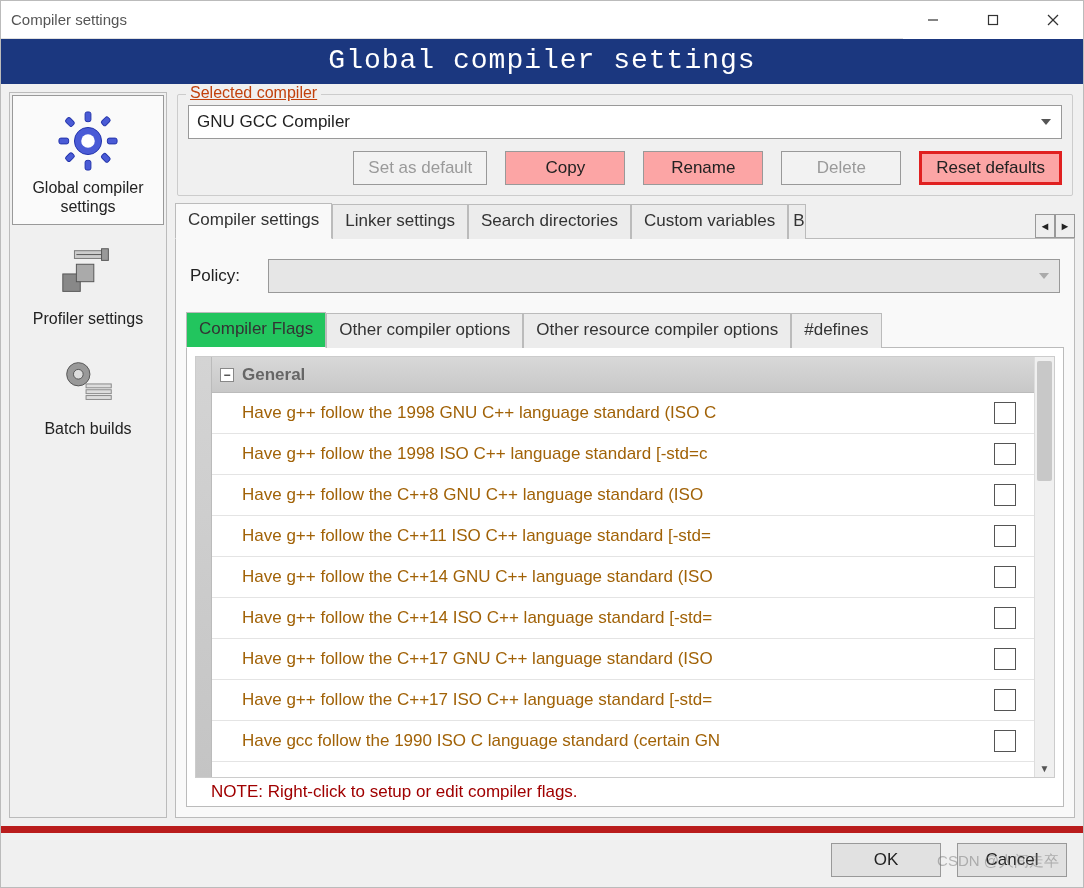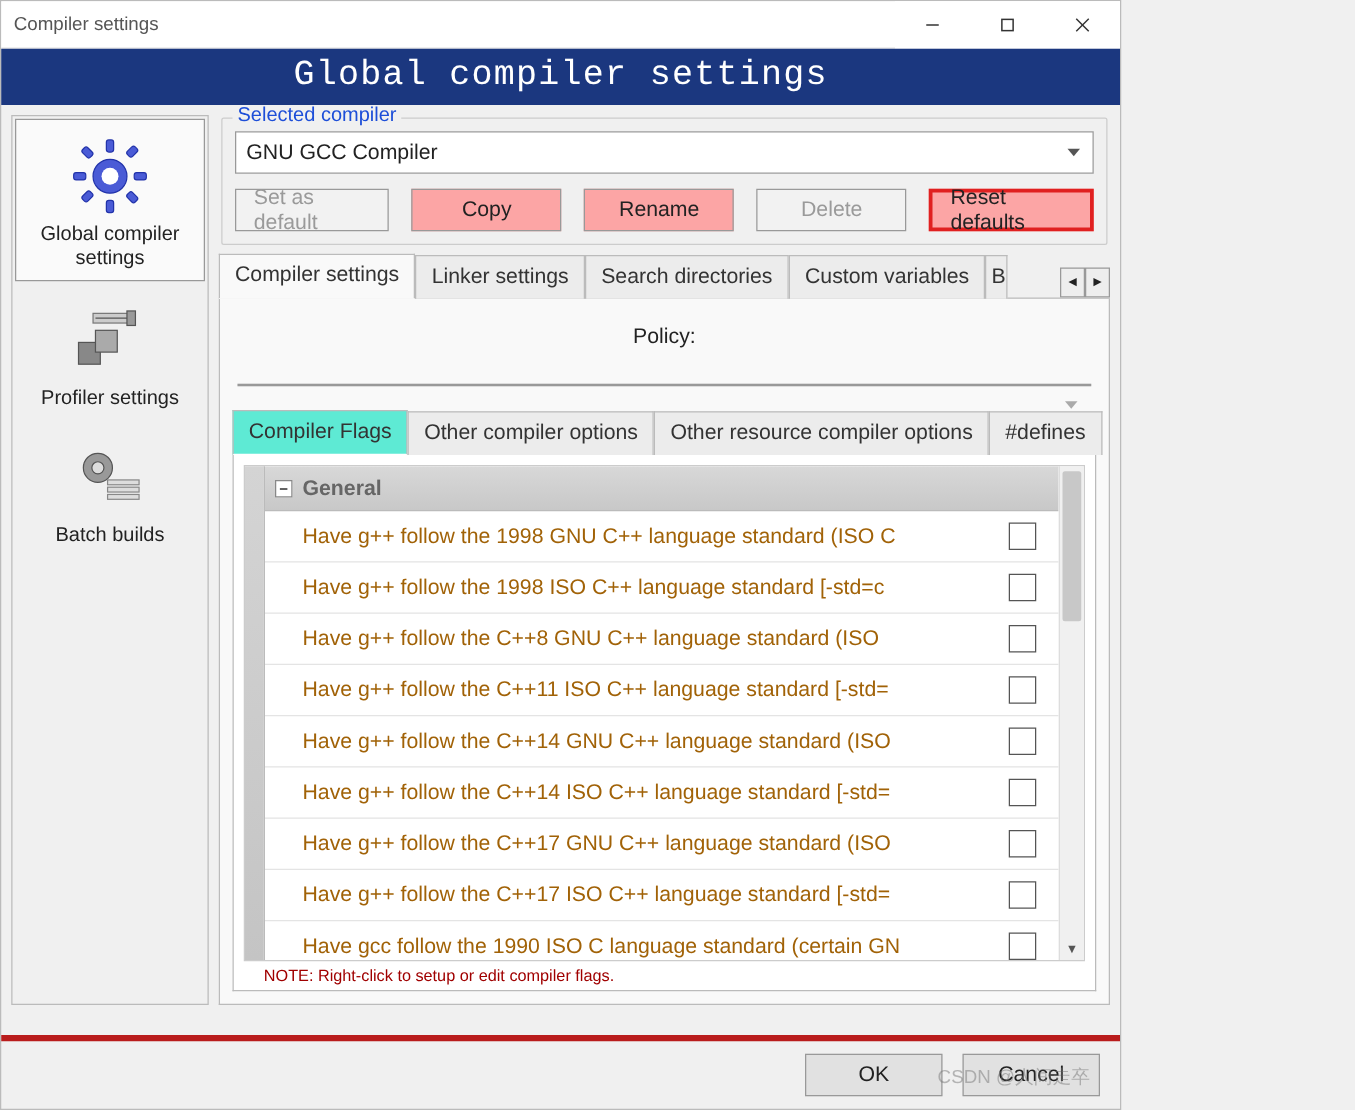--- a/index.html
+++ b/index.html
@@ -1,17 +1,17 @@
 <!DOCTYPE html>
 <html><head>
 <meta charset="utf-8">
 <style>
 * { box-sizing: border-box; font-family: "Segoe UI", Tahoma, sans-serif; }
 body { margin: 0; width: 1084px; height: 888px; background: #f0f0f0; overflow: hidden; font-size: 15px; color: #222; }
-.window { width: 897px; height: 888px; background: #f0f0f0; display: flex; flex-direction: column; border: 1px solid #bbb; }
+.window { width: 1084px; height: 888px; background: #f0f0f0; display: flex; flex-direction: column; border: 1px solid #bbb; }
 
 
 .titlebar { height: 38px; display: flex; align-items: center; padding: 0 0 0 10px; background: #fff; border-bottom: 1px solid #e0e0e0; }
 .titlebar .title { flex: 1; color: #555; font-size: 15px; }
 .titlebar .winbtn { width: 60px; height: 38px; display: flex; align-items: center; justify-content: center; background: #fff; }
 .titlebar .winbtn svg { stroke: #333; }
 
 
 .banner { background: #1b377f; color: #fff; font-family: "Courier New", monospace; font-size: 28px; text-align: center; padding: 6px 0 8px; letter-spacing: 1px; }
 
@@ -22,21 +22,21 @@
 .sidebar { width: 158px; border: 1px solid #bbb; background: #f0f0f0; }
 .sidebar-item { display: flex; flex-direction: column; align-items: center; padding: 10px 4px 8px; cursor: pointer; }
 .sidebar-item.selected { background: #fafafa; border: 1px solid #999; margin: 2px; }
 .sidebar-item .icon-wrap { width: 70px; height: 70px; display: flex; align-items: center; justify-content: center; }
 .sidebar-item .lbl { text-align: center; font-size: 16px; color: #222; line-height: 1.2; margin-top: 2px; }
 
 
 .main { flex: 1; display: flex; flex-direction: column; min-width: 0; min-height: 0; }
 
 .group { border: 1px solid #ccc; border-radius: 2px; margin: 2px 2px 6px 2px; padding: 10px; position: relative; }
-.group-title { position: absolute; top: -11px; left: 8px; background: #f0f0f0; padding: 0 4px; font-size: 16px; color: #1d4ed8; }
+.group-title { position: absolute; top: -11px; left: 8px; background: #f0f0f0; padding: 0 4px; font-size: 16px; color: #c2410c; text-decoration: underline; }
 
 .combo { width: 100%; height: 34px; border: 1px solid #999; background: #fff; display: flex; align-items: center; padding: 0 8px; font-size: 17px; position: relative; }
 .combo::after { content: ""; position: absolute; right: 10px; top: 13px; width: 0; height: 0; border-left: 5px solid transparent; border-right: 5px solid transparent; border-top: 6px solid #555; }
 .combo.disabled { background: #e6e6e6; }
 .combo.disabled::after { border-top-color: #aaa; }
 
 .btnrow { display: flex; justify-content: flex-end; gap: 18px; margin-top: 12px; }
 .btn { height: 34px; min-width: 120px; border: 1px solid #999; background: #fca5a5; font-size: 17px; display: flex; align-items: center; justify-content: center; padding: 0 14px; }
 .btn.disabled { color: #9a9a9a; background: #f2f2f2; }
 .btn.highlight { border: 3px solid #e02020; }
@@ -44,44 +44,44 @@
 
 .tabs { display: flex; align-items: flex-end; border-bottom: 1px solid #bbb; position: relative; }
 .tab { padding: 6px 12px 8px; border: 1px solid #bbb; border-bottom: none; background: #ececec; font-size: 17px; color: #333; margin-right: 0; position: relative; top: 1px; white-space: nowrap; }
 .tab.active { background: #f9f9f9; border-bottom: 1px solid #f9f9f9; }
 .tab.cut { overflow: hidden; }
 .tabs .spinner { margin-left: auto; display: flex; }
 .spin { width: 20px; height: 24px; border: 1px solid #999; background: #eee; display: flex; align-items: center; justify-content: center; font-size: 11px; }
 
 .tabpanel { background: #f9f9f9; border: 1px solid #bbb; border-top: none; padding: 10px; flex: 1; display: flex; flex-direction: column; min-height: 0; }
 
-.policy-row { display: flex; align-items: center; gap: 28px; margin: 10px 4px 18px; flex-direction: column; }
+.policy-row { display: flex; align-items: center; gap: 28px; margin: 10px 4px 18px; }
 .policy-row .plabel { font-size: 17px; }
 .policy-row .combo { flex: 1; }
 
 .inner-tabpanel { border: 1px solid #bbb; border-top: none; background: #fff; flex: 1; display: flex; flex-direction: column; min-height: 0; padding: 8px 8px 4px; }
 
 
 .flags-wrap { flex: 1; border: 1px solid #ccc; background: #fff; display: flex; min-height: 0; }
 .flags-scroll { flex: 1; overflow: hidden; position: relative; }
 .flags-header { background: linear-gradient(#d8d8d8,#c8c8c8); height: 36px; display: flex; align-items: center; padding-left: 30px; font-weight: bold; color: #666; font-size: 17px; border-bottom: 1px solid #bbb; }
 .flags-header .toggle { position: absolute; left: 8px; width: 14px; height: 14px; border: 1px solid #888; background: #fff; display: flex; align-items: center; justify-content: center; font-size: 12px; line-height: 1; color: #444; }
 .flag-row { height: 41px; display: flex; align-items: center; border-bottom: 1px solid #e4e4e4; }
 .flag-label { flex: 1; padding-left: 30px; font-size: 17px; color: #a16207; white-space: nowrap; overflow: hidden; }
 .flag-cb { width: 22px; height: 22px; border: 1px solid #555; margin-right: 18px; margin-left: 8px; flex-shrink: 0; }
 .leftgutter { width: 16px; background: linear-gradient(#d4d4d4,#c4c4c4); border-right: 1px solid #bbb; }
 .vscroll { width: 20px; background: #f0f0f0; position: relative; border-left: 1px solid #ddd; }
 .vscroll .thumb { position: absolute; top: 4px; left: 2px; right: 2px; height: 120px; background: #c8c8c8; border-radius: 2px; }
 .vscroll .arrow { position: absolute; left: 0; right: 0; height: 18px; display: flex; align-items: center; justify-content: center; font-size: 10px; color: #555; }
 .vscroll .arrow.down { bottom: 0; }
 
-.note { color: #a00000; font-size: 13px; padding: 4px 0 0 16px; }
-
-
-.footer { border-top: 5px solid #b91c1c; padding: 10px 16px; display: flex; justify-content: flex-end; gap: 16px; position: relative; margin-top: 16px; }
+.note { color: #a00000; font-size: 17px; padding: 4px 0 0 16px; }
+
+
+.footer { border-top: 7px solid #b91c1c; padding: 10px 16px; display: flex; justify-content: flex-end; gap: 16px; position: relative; }
 .footer .btn { min-width: 110px; background: #e1e1e1; }
 .watermark { position: absolute; right: 24px; bottom: 16px; color: rgba(120,120,120,0.5); font-size: 15px; pointer-events: none; }
 </style>
 </head>
 <body>
 
 <div class="window">
 
   <div class="titlebar">
     <div class="title">Compiler settings</div>
@@ -191,21 +191,21 @@
 
       <div class="tabpanel">
         <div class="policy-row">
           <div class="plabel">Policy:</div>
           <div class="combo disabled">
             <span></span>
           </div>
         </div>
 
         <div class="tabs">
-          <div class="tab active" style="background:#5eead4;border-bottom:1px solid #fff">Compiler Flags</div>
+          <div class="tab active" style="background:#22c55e;border-bottom:1px solid #fff">Compiler Flags</div>
           <div class="tab">Other compiler options</div>
           <div class="tab">Other resource compiler options</div>
           <div class="tab">#defines</div>
         </div>
 
         <div class="inner-tabpanel">
           <div class="flags-wrap">
             <div class="leftgutter"></div>
             <div class="flags-scroll">
               <div class="flags-header">

